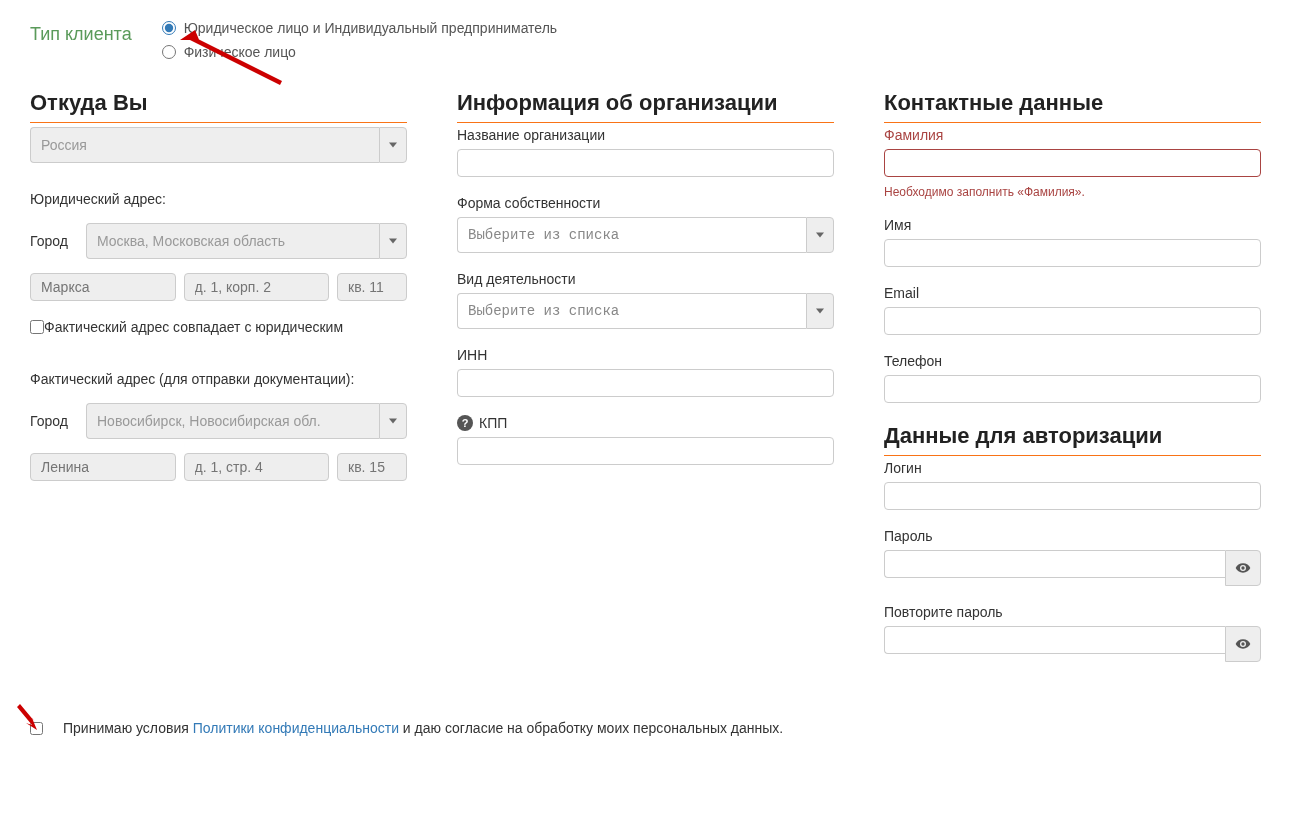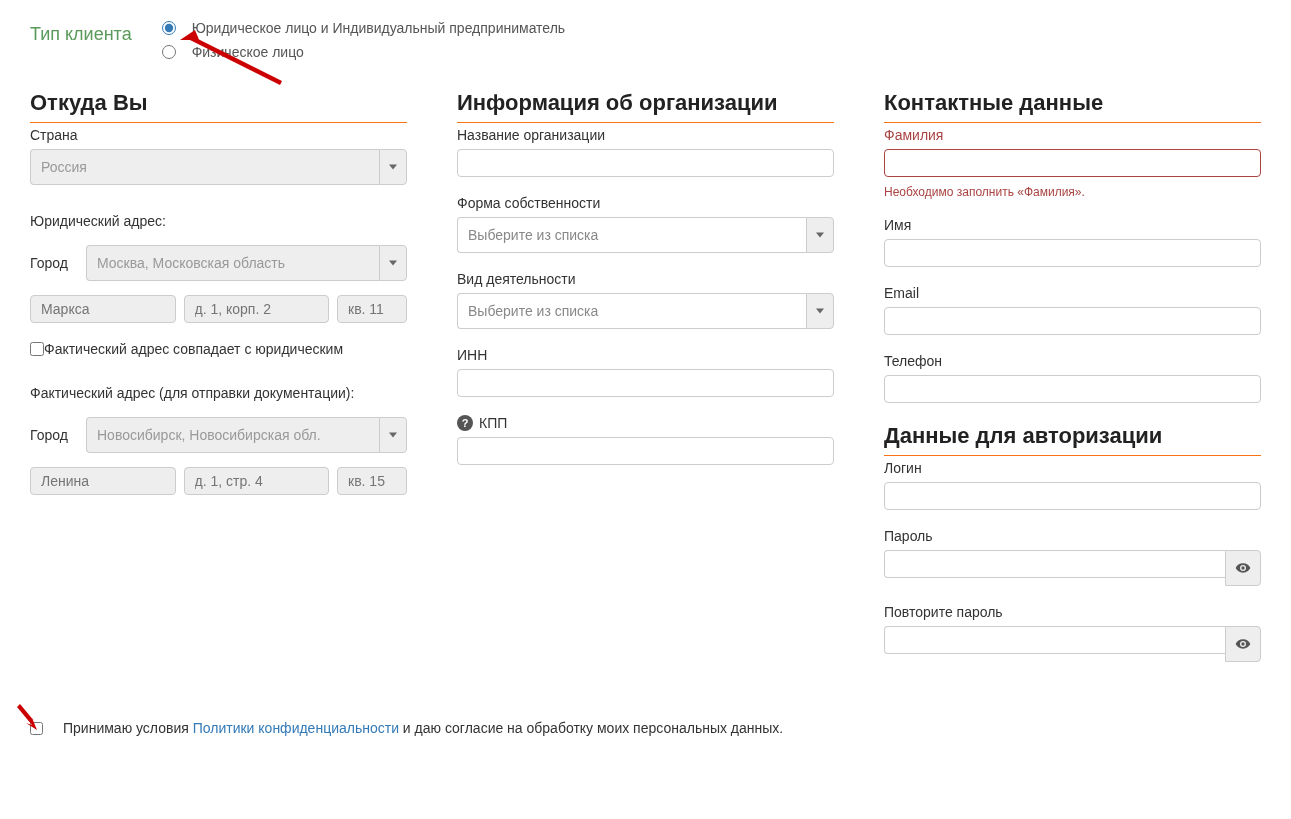--- a/index.html
+++ b/index.html
@@ -1,34 +1,34 @@
 <!DOCTYPE html>
 <html><head>
 <meta charset="utf-8">
 <style>
 * { box-sizing: border-box; margin: 0; padding: 0; }
 body { font-family: Arial, Helvetica, sans-serif; font-size: 14px; color: #333; background: #fff; padding: 20px 30px; }
 .top-row { display: flex; align-items: flex-start; gap: 30px; margin-bottom: 30px; }
 .client-type-label { color: #5a9a5a; font-size: 18px; padding-top: 4px; }
 .radio-group { display: flex; flex-direction: column; gap: 8px; }
-.radio-item { display: flex; align-items: center; gap: 16px; color: #555; }
+.radio-item { display: flex; align-items: center; gap: 8px; color: #555; }
 .radio-item input[type="radio"] { accent-color: #337ab7; width: 14px; height: 14px; }
 .columns { display: flex; gap: 50px; }
 .col { flex: 1; }
 .section-title { font-size: 22px; font-weight: bold; border-bottom: 1px solid #f97316; padding-bottom: 6px; margin-bottom: 4px; color: #222; }
 .section-title.auth { margin-top: 20px; }
 .form-group { margin-bottom: 18px; }
 .form-label { display: block; margin-bottom: 6px; color: #333; }
 .form-label.error { color: #a94442; }
 .form-control { width: 100%; height: 28px; border: 1px solid #ccc; border-radius: 4px; padding: 6px 10px; font-size: 14px; color: #555; background: #fff; }
 .form-control.error { border-color: #a94442; }
 .form-control.disabled-look { background: #eee; color: #999; }
 .select-wrap { display: flex; }
 .select-main { flex: 1; height: 36px; border: 1px solid #ccc; border-right: none; border-radius: 4px 0 0 4px; padding: 6px 10px; color: #999; background: #eee; display: flex; align-items: center; }
-.select-main.white { background: #fff; color: #888; }
+.select-main.white { background: #fff; color: #888; font-family: Liberation Mono, monospace; }
 .select-caret { width: 28px; height: 36px; border: 1px solid #ccc; border-radius: 0 4px 4px 0; background: #eee; display: flex; align-items: center; justify-content: center; cursor: pointer; }
 .select-caret svg { width: 8px; height: 8px; fill: #666; }
 .sub-label { margin-bottom: 16px; margin-top: 28px; color: #333; }
 .city-row { display: flex; align-items: center; gap: 10px; margin-bottom: 14px; }
 .city-label { min-width: 46px; color: #333; }
 .city-row .select-wrap { flex: 1; }
 .addr-row { display: flex; gap: 8px; }
 .addr-row .form-control { flex: 1; }
 .addr-row .form-control.small { flex: 0 0 70px; }
 .checkbox-row { display: flex; align-items: center; margin-top: 18px; }
@@ -81,21 +81,20 @@
       <span>Физическое лицо</span>
     </label>
   </div>
 </div>
 
 <div class="columns">
 
   <div class="col">
     <h2 class="section-title">Откуда Вы</h2>
     <div class="form-group">
-      <label class="form-label">Страна</label>
       <div class="select-wrap">
         <div class="select-main">Россия</div>
         <div class="select-caret">
             <svg viewBox="0 0 10 10">
               <path d="M0 2 L5 8 L10 2 Z"></path>
             </svg>
           </div>
       </div>
     </div>
 
@@ -115,21 +114,21 @@
       <input class="form-control disabled-look" placeholder="Маркса" style="">
       <input class="form-control disabled-look" placeholder="д. 1, корп. 2" style="">
       <input class="form-control disabled-look small" placeholder="кв. 11" style="">
     </div>
 
     <div class="checkbox-row">
       <input type="checkbox" style="">
       <span>Фактический адрес совпадает с юридическим</span>
     </div>
 
-    <div class="sub-label" style="margin-top:28px">Фактический адрес (для отправки документации):</div>
+    <div class="sub-label" style="margin-top:36px">Фактический адрес (для отправки документации):</div>
     <div class="city-row">
       <span class="city-label">Город</span>
       <div class="select-wrap">
         <div class="select-main">Новосибирск, Новосибирская обл.</div>
         <div class="select-caret">
             <svg viewBox="0 0 10 10">
               <path d="M0 2 L5 8 L10 2 Z"></path>
             </svg>
           </div>
       </div>

